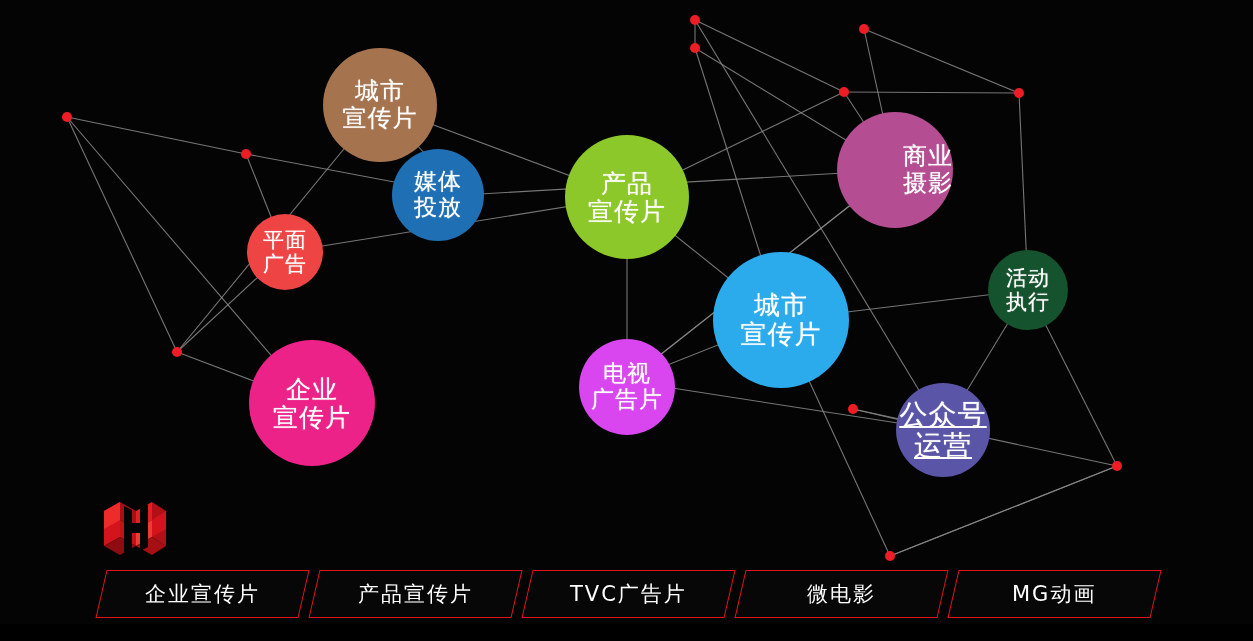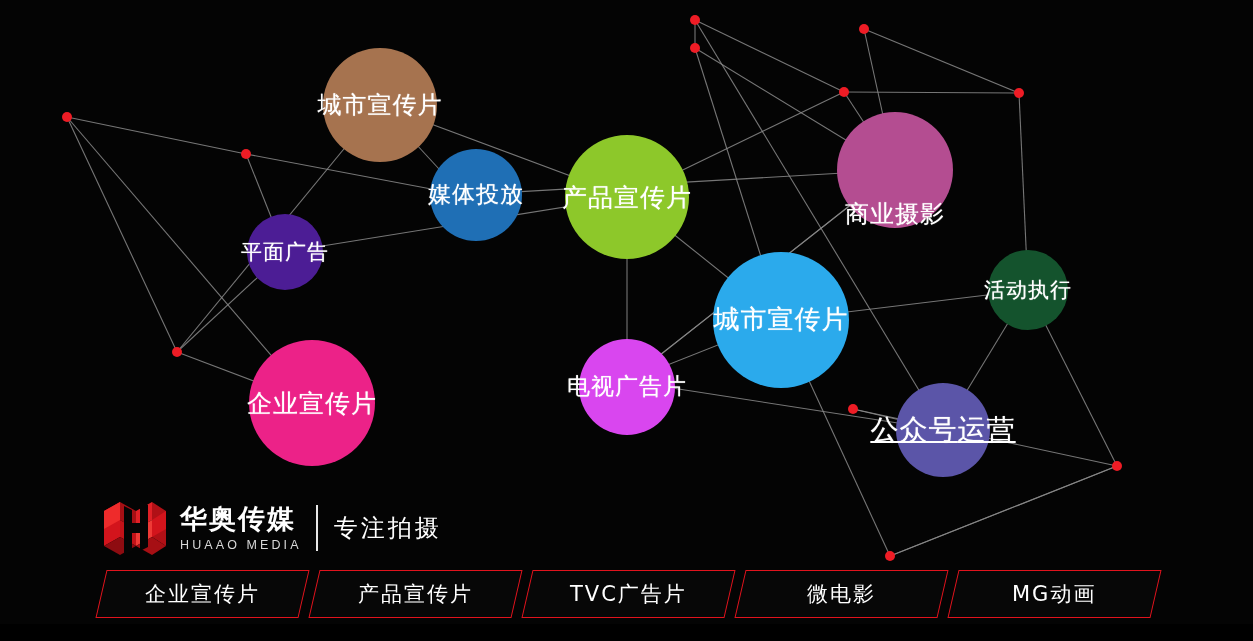--- a/index.html
+++ b/index.html
@@ -9,21 +9,21 @@
     background:#050505;
   }
   #stage{position:absolute;inset:0;width:1253px;height:641px;overflow:hidden;background:#040404;}
 
   
   #net{position:absolute;left:0;top:0;width:1253px;height:641px;}
 
   
   .bubble{
     position:absolute;border-radius:50%;
-    display:flex;flex-direction:row;align-items:center;justify-content:center;
+    display:flex;flex-direction:column;align-items:center;justify-content:center;
     color:#fff;text-align:center;line-height:1.12;
     font-weight:400;letter-spacing:1px;
     text-shadow:0 0 1px rgba(255,255,255,.75);
     box-sizing:border-box;
   }
   .bubble .l{display:block;white-space:nowrap;}
 
   
   #brand{position:absolute;left:100px;top:492px;height:72px;display:flex;align-items:center;}
   #logomark{width:68px;height:70px;position:relative;flex:0 0 auto;}
@@ -115,25 +115,25 @@
         <circle cx="1117" cy="466" r="5" fill="#ee1c25"></circle>
         <circle cx="890" cy="556" r="5" fill="#ee1c25"></circle>
       </g>
   </svg>
 
   <div id="bubble-layer">
       <div class="bubble" style="left: 323px; top: 48px; width: 114px; height: 114px; background: rgb(166, 115, 79); font-size: 24px;">
         <span class="l">城市</span>
         <span class="l">宣传片</span>
       </div>
-      <div class="bubble" style="left: 430px; top: 149px; width: 92px; height: 92px; background: rgb(31, 111, 181); font-size: 23px;">
+      <div class="bubble" style="left: 392px; top: 149px; width: 92px; height: 92px; background: rgb(31, 111, 181); font-size: 23px;">
         <span class="l">媒体</span>
         <span class="l">投放</span>
       </div>
-      <div class="bubble" style="left: 247px; top: 214px; width: 76px; height: 76px; background: #4c1d95; font-size: 21px;">
+      <div class="bubble" style="left: 247px; top: 214px; width: 76px; height: 76px; background: #ef4444; font-size: 21px;">
         <span class="l">平面</span>
         <span class="l">广告</span>
       </div>
       <div class="bubble" style="left: 565px; top: 135px; width: 124px; height: 124px; background: rgb(141, 200, 42); font-size: 25px;">
         <span class="l">产品</span>
         <span class="l">宣传片</span>
       </div>
       <div class="bubble" style="left: 837px; top: 112px; width: 116px; height: 116px; background: rgb(180, 77, 145); font-size: 24px; align-items: flex-end;">
         <span class="l">商业</span>
         <span class="l">摄影</span>
@@ -171,28 +171,20 @@
         <polygon points="52,9 66,18 66,53 52,44" fill="#b01016"></polygon>
         <polygon points="52,27 66,18 66,36 52,44" fill="#d3141c"></polygon>
         <polygon points="4,53 20,44 36,53 20,62" fill="#8e0c11"></polygon>
         <polygon points="36,36 52,27 52,44 36,53" fill="#ef3a36"></polygon>
         <polygon points="36,53 52,44 66,53 52,62" fill="#a60f14"></polygon>
         <polygon points="24,13 32,17 32,58 24,62" fill="#050505"></polygon>
         <polygon points="40,8 48,12 48,54 40,58" fill="#050505"></polygon>
         <polygon points="30,30 44,30 44,40 30,40" fill="#050505"></polygon>
       </svg>
     </div>
-    <div id="brandtext">
-      <div>
-        <div class="cnname">华奥传媒</div>
-        <div class="enname">HUAAO MEDIA</div>
-      </div>
-      <div id="divider"></div>
-      <div id="slogan">专注拍摄</div>
-    </div>
   </div>
 
   <div id="tabbar">
       <div class="tab">
         <span class="tl">企业宣传片</span>
       </div>
       <div class="tab">
         <span class="tl">产品宣传片</span>
       </div>
       <div class="tab">

